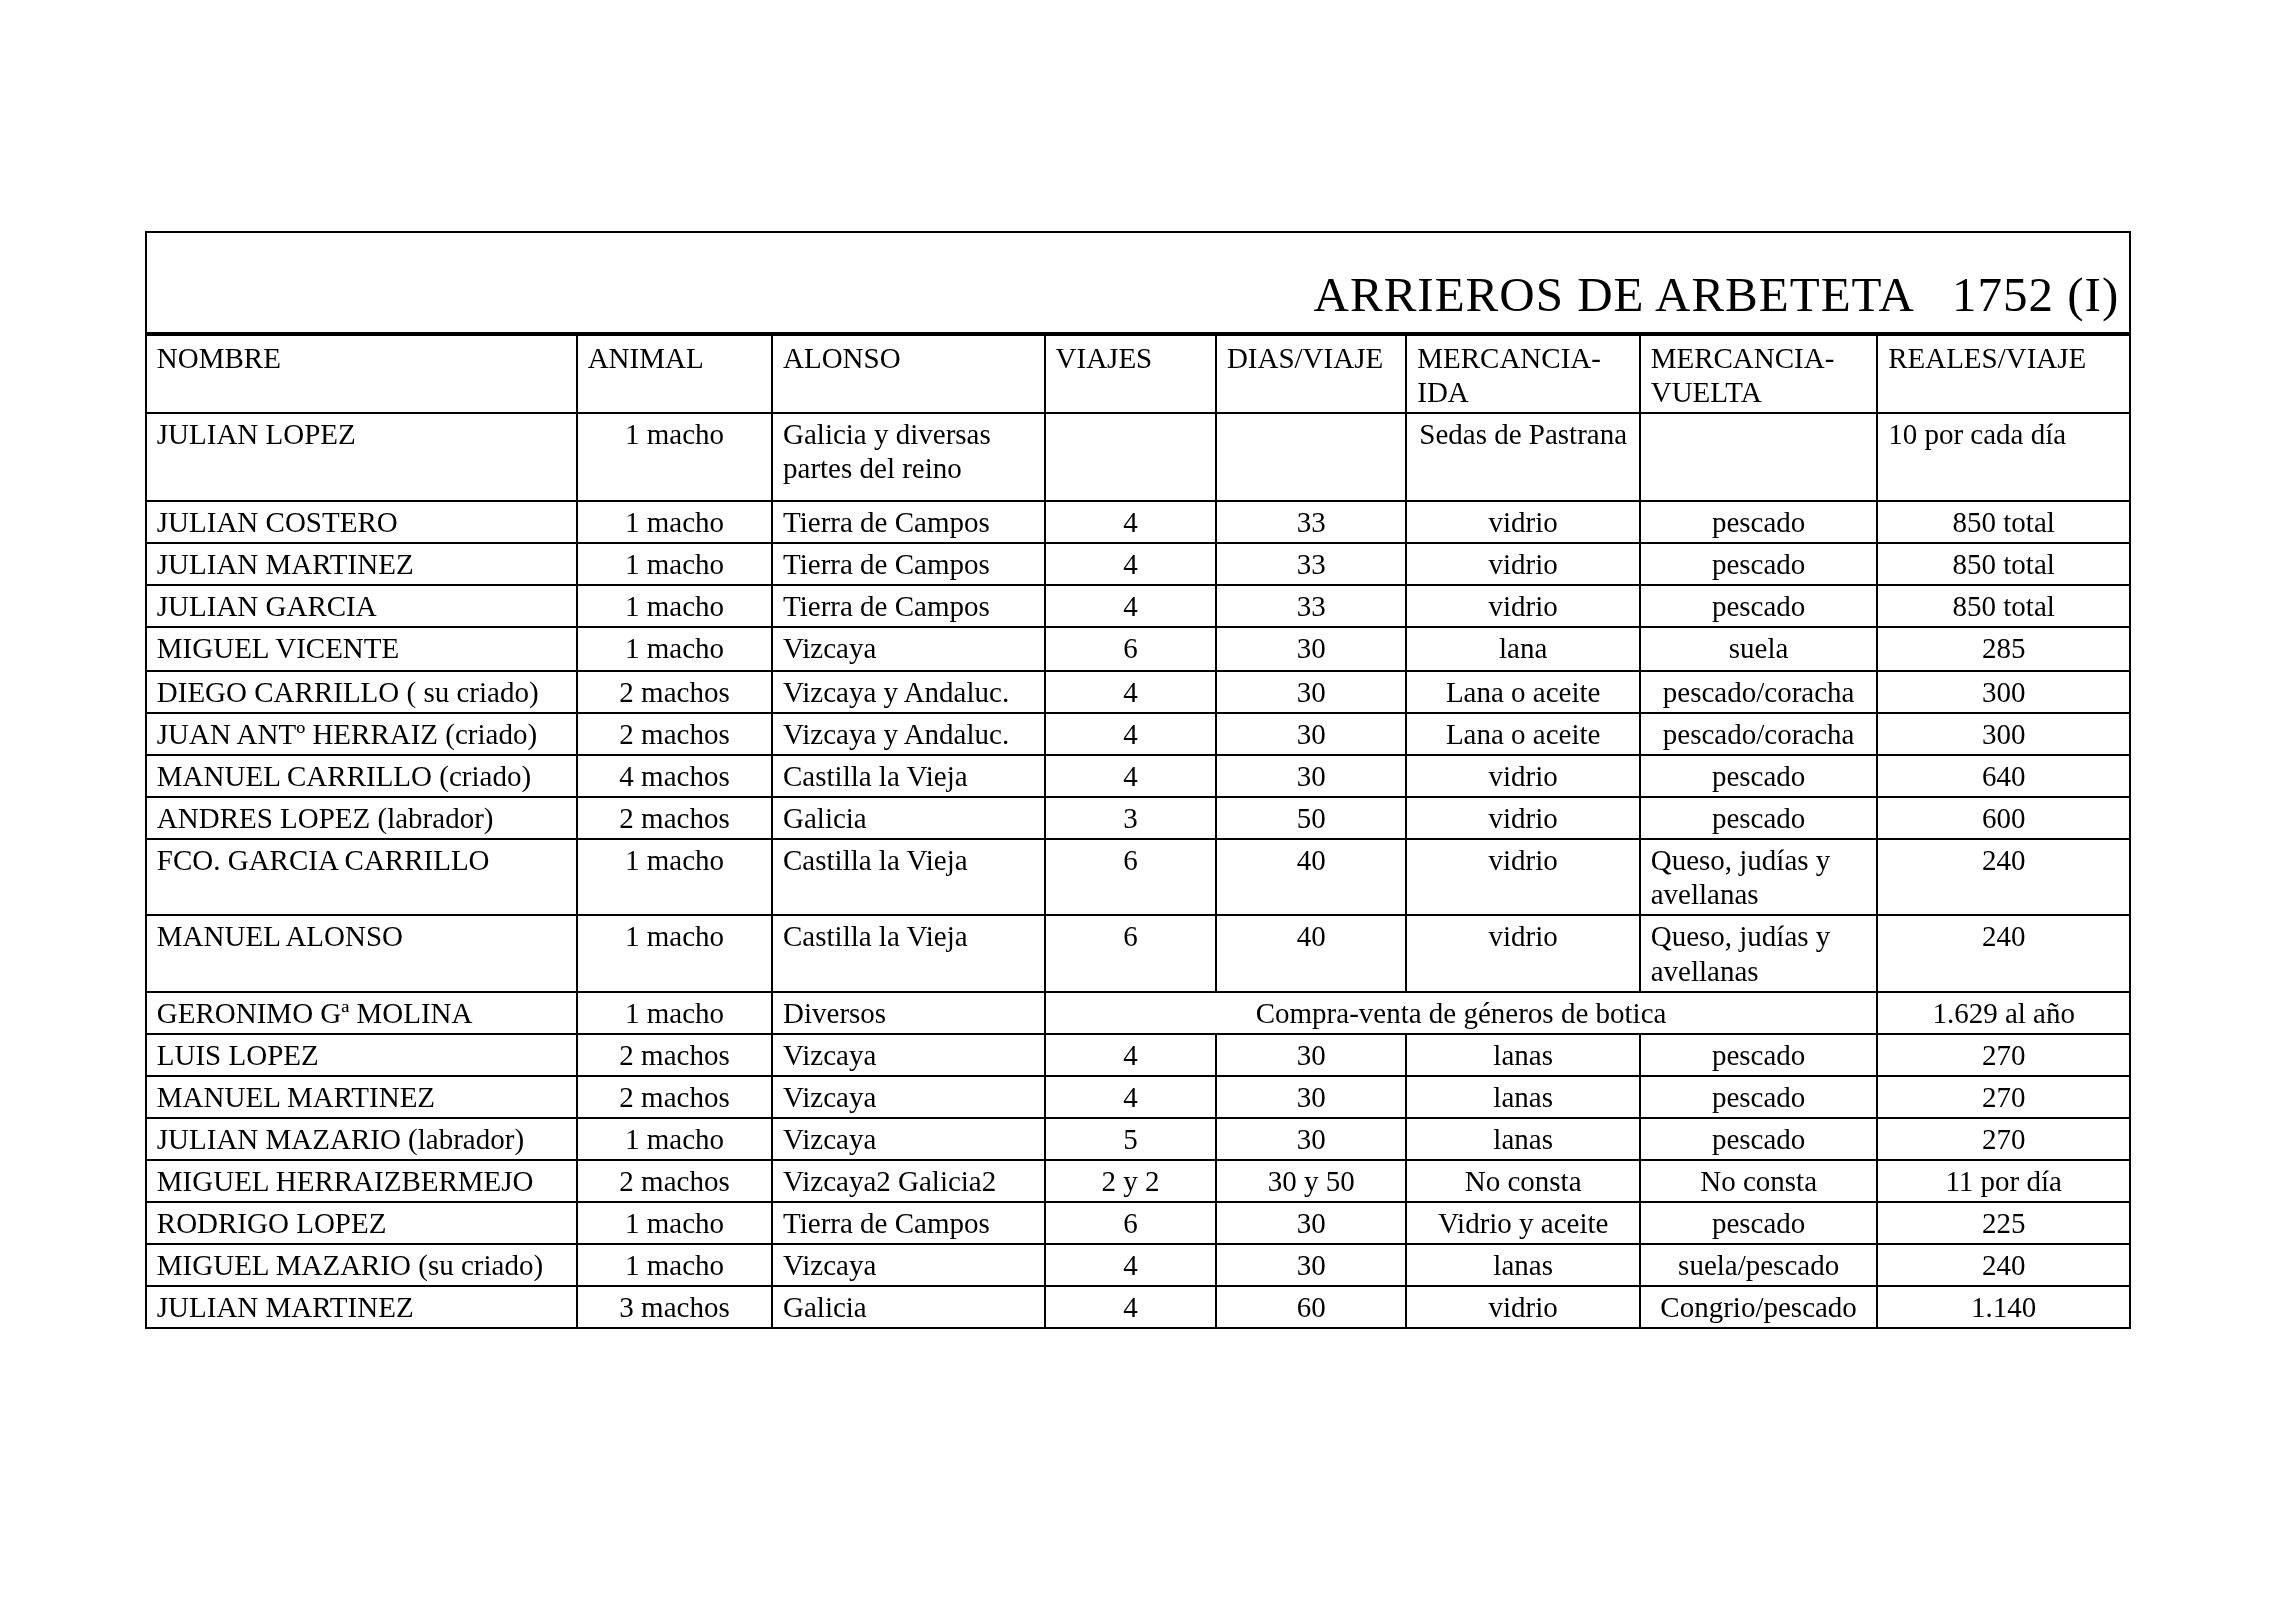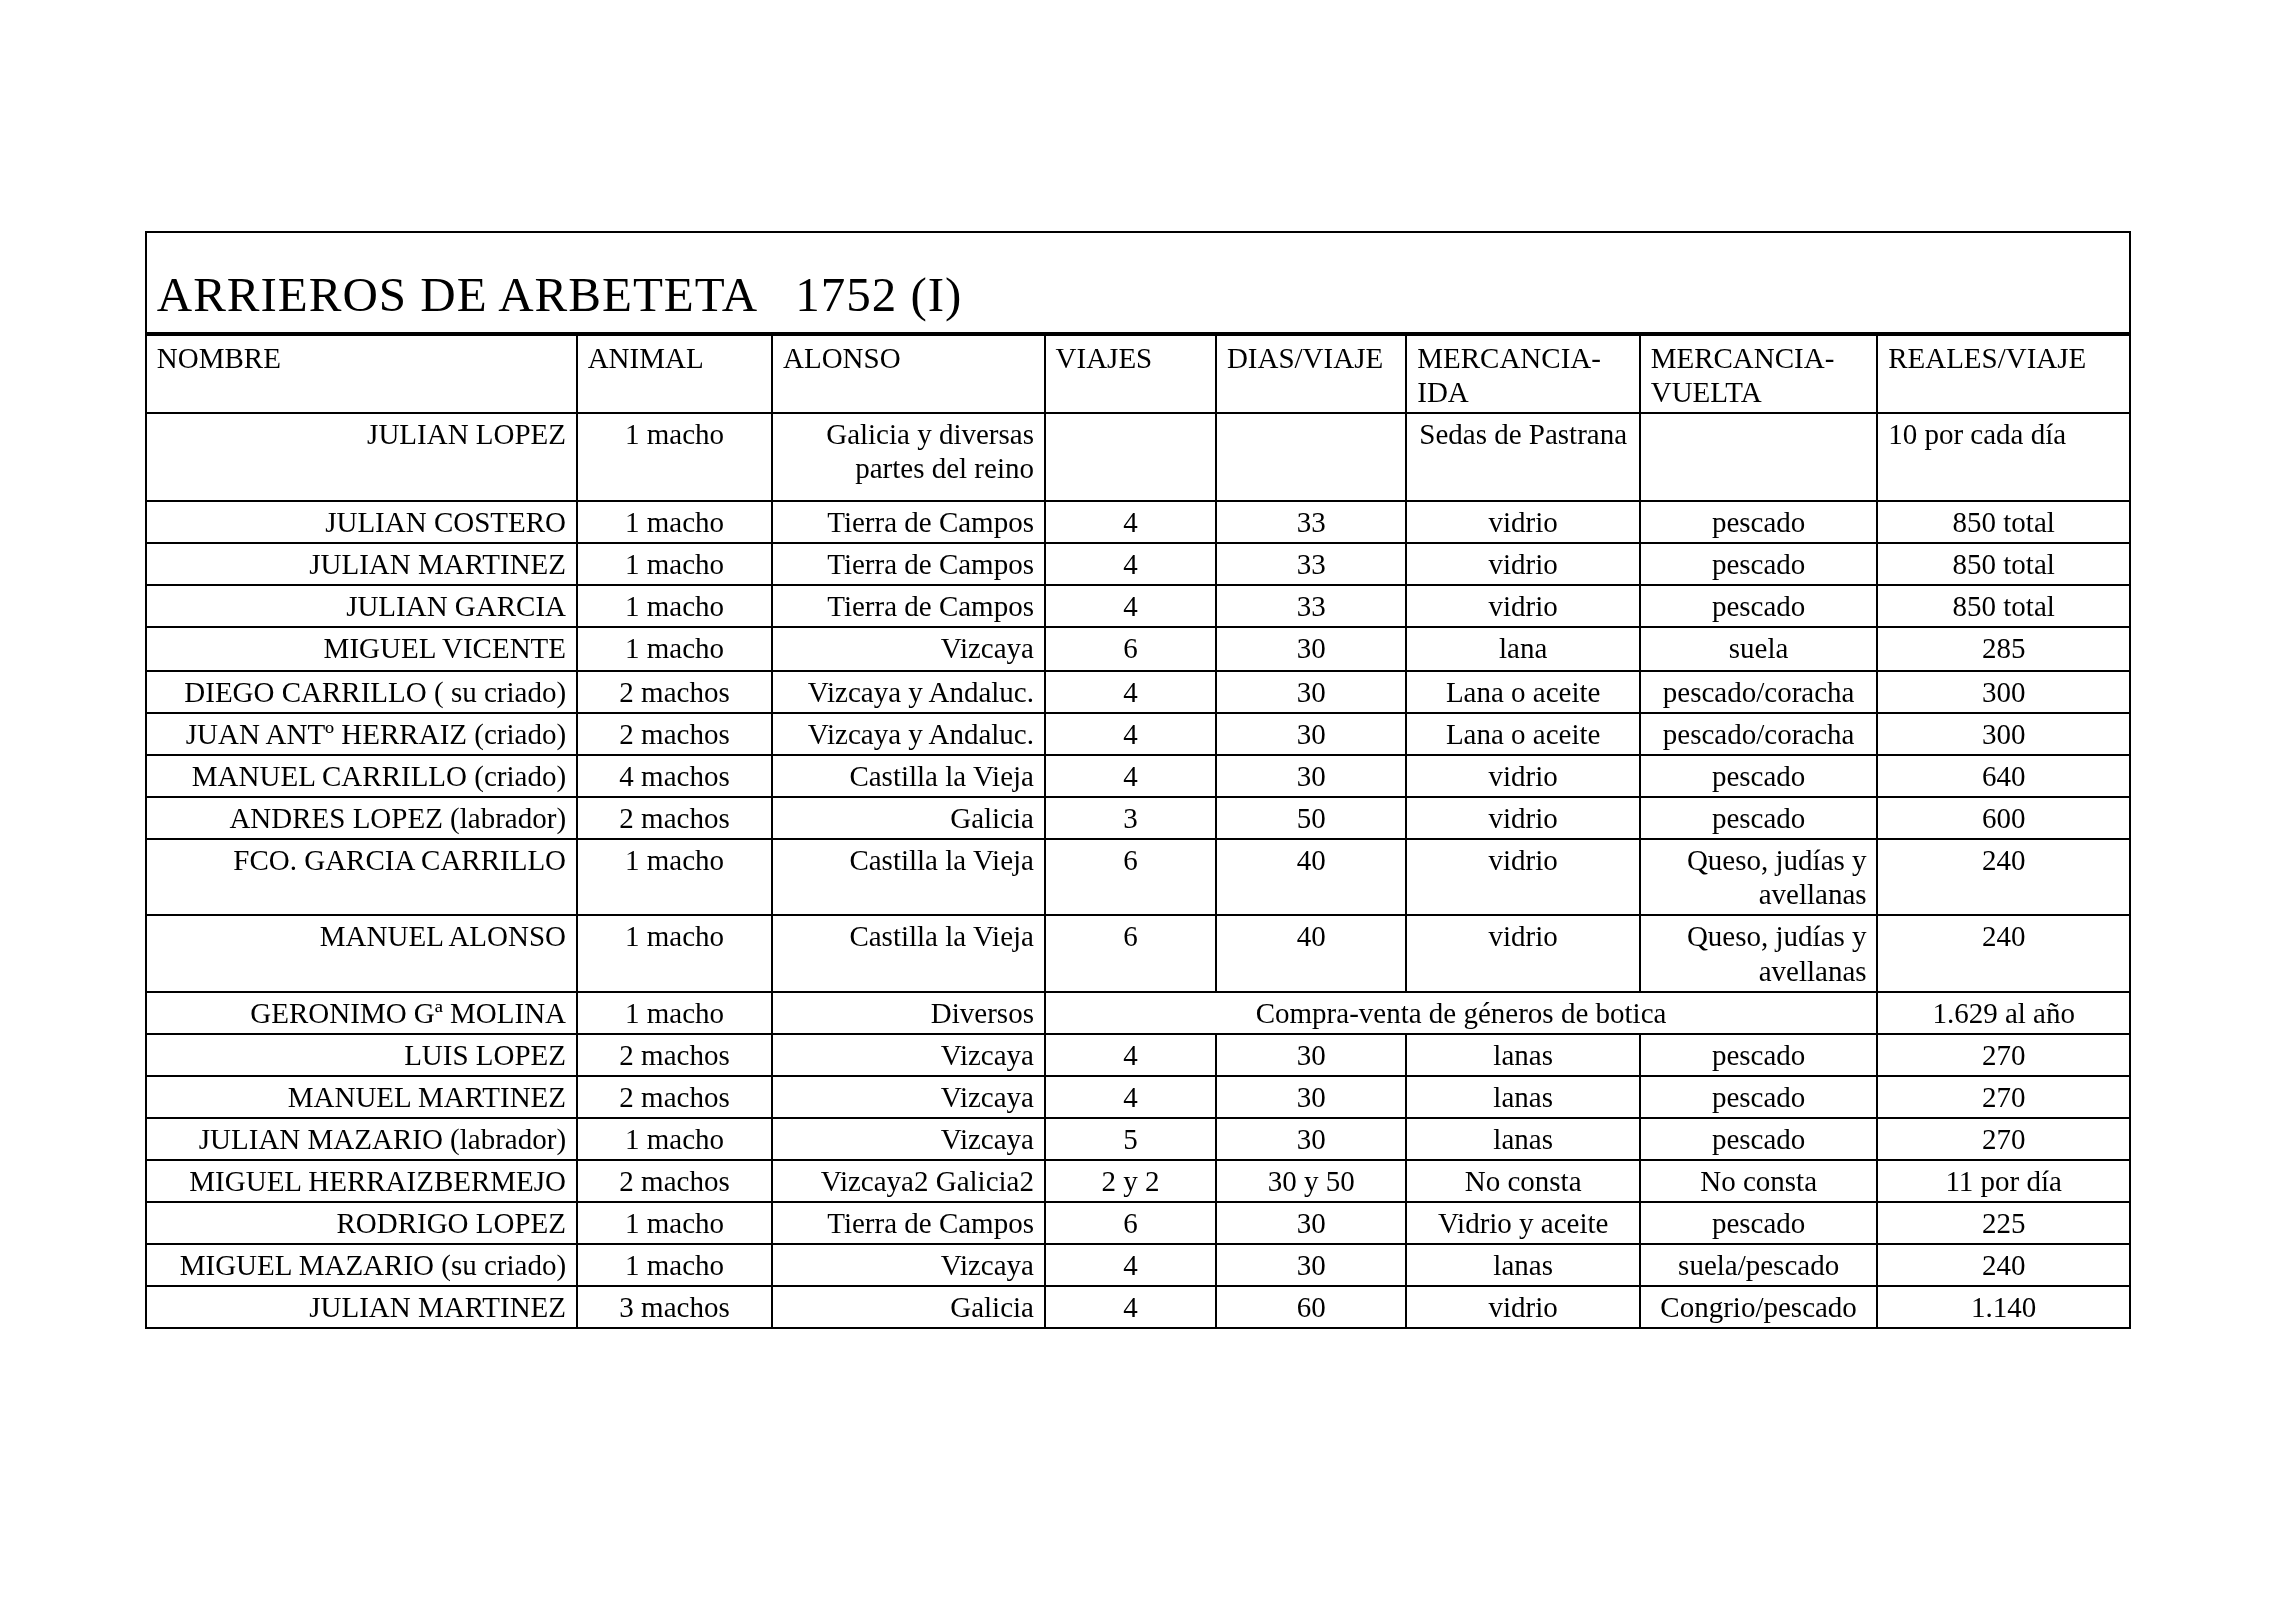--- a/index.html
+++ b/index.html
@@ -29,35 +29,35 @@
     font-size: 29px;
     line-height: 1.18;
     padding: 2.9px 9.8px;
     vertical-align: top;
     overflow: hidden;
   }
   th.title-cell {
     border-bottom: 4.9px solid #000000;
     height: 102px;
     vertical-align: bottom;
-    text-align: left;
+    text-align: right;
     font-size: 49px;
     letter-spacing: 1px;
     white-space: pre;
     padding-bottom: 7.8px;
   }
   thead tr.cols th {
     height: 78px;
     text-align: left;
     white-space: pre-line;
     border-bottom: 2.9px solid #000000;
     padding-top: 4.9px;
   }
   tbody td { height: 39px; }
-  .al { text-align: right; }
+  .al { text-align: left; }
   .ac { text-align: center; }
   .ar { }
 </style>
 </head>
 <body>
 
 <div class="page">
   <table class="doc">
     <colgroup>
       <col style="width:430px">

